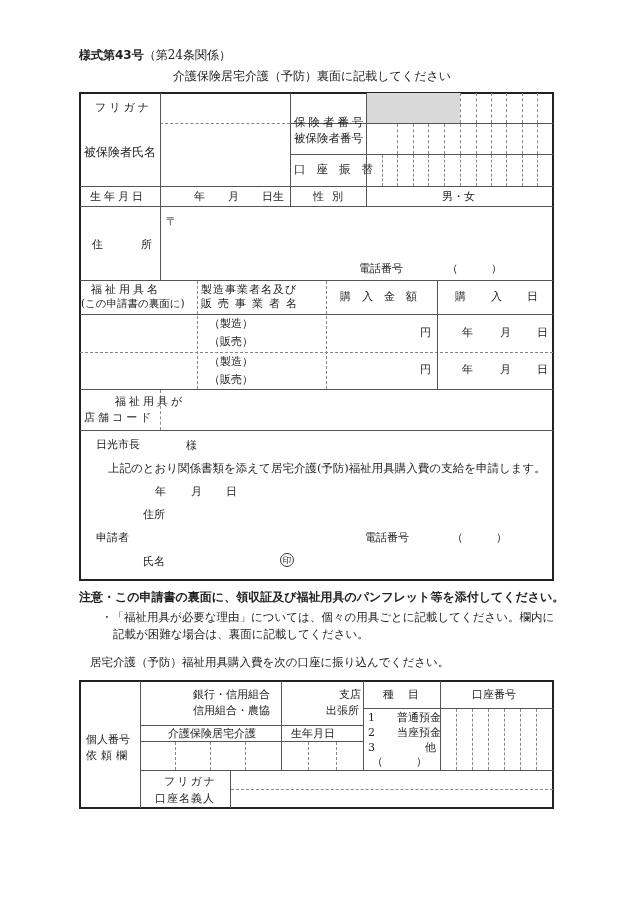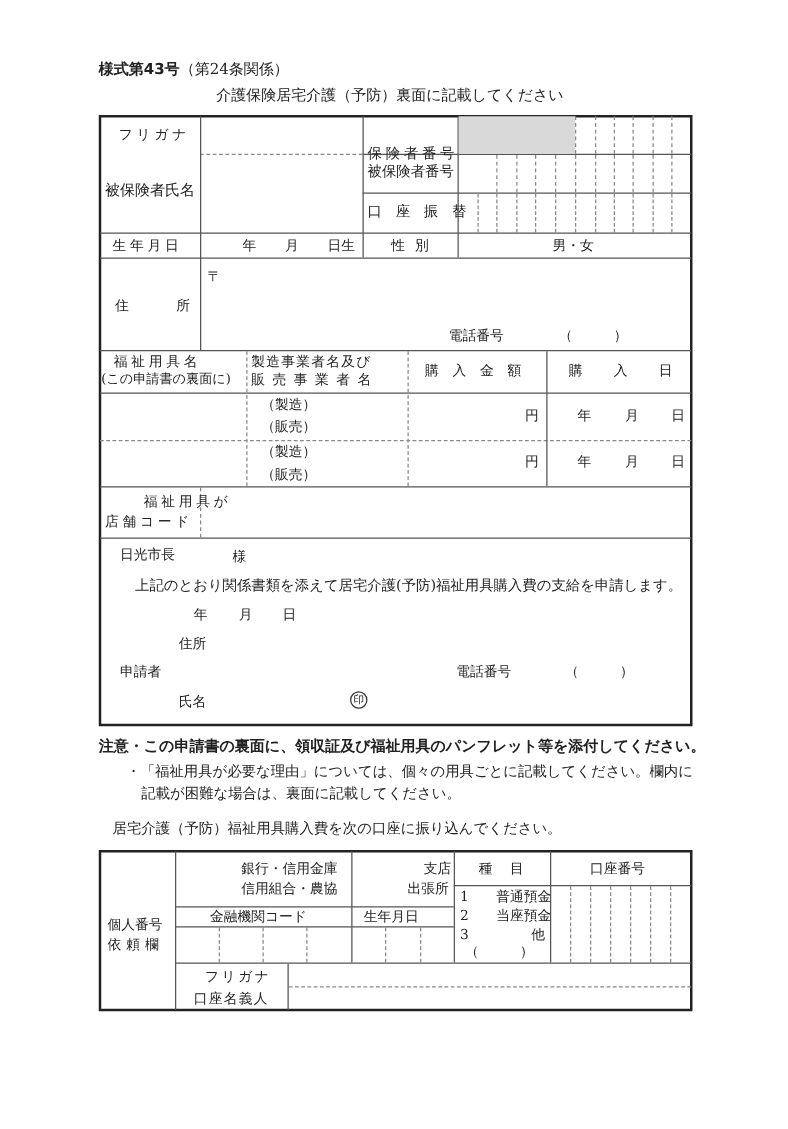--- a/index.html
+++ b/index.html
@@ -136,21 +136,21 @@
 
 <div class="t" style="left:96px;top:440px;font-family:Liberation Mono, monospace;">日光市長</div>
 <div class="t" style="left:186px;top:440px;">様</div>
 <div class="t" style="left:108px;top:463px;font-size:11.5px;">上記のとおり関係書類を添えて居宅介護(予防)福祉用具購入費の支給を申請します。</div>
 <div class="t" style="left:155px;top:486px;">年</div>
 <div class="t" style="left:191px;top:486px;">月</div>
 <div class="t" style="left:226px;top:486px;">日</div>
 <div class="field" style="left:130px;top:482px;width:120px;height:18px;"></div>
 <div class="t" style="left:143px;top:509px;">住所</div>
 <div class="field" style="left:175px;top:505px;width:370px;height:18px;"></div>
-<div class="t" style="left:96px;top:532px;">申請者</div>
+<div class="t" style="left:96px;top:532px;font-family:Liberation Serif, serif;">申請者</div>
 <div class="t" style="left:365px;top:532px;">電話番号</div>
 <div class="t" style="left:452px;top:532px;">（　　　）</div>
 <div class="t" style="left:143px;top:556px;">氏名</div>
 <div class="field" style="left:175px;top:552px;width:100px;height:18px;"></div>
 <div class="abs" style="left:280px;top:553px;width:14px;height:14px;border:1px solid #333;border-radius:50%;box-sizing:border-box;font-size:8.5px;text-align:center;line-height:12px;">印</div>
 
 <div class="t" style="left:79px;top:591px;font-size:12px;font-weight:bold;">注意・この申請書の裏面に、領収証及び福祉用具のパンフレット等を添付してください。</div>
 <div class="t" style="left:101px;top:612px;font-size:11.5px;">・「福祉用具が必要な理由」については、個々の用具ごとに記載してください。欄内に</div>
 <div class="t" style="left:113px;top:629px;font-size:11.5px;">記載が困難な場合は、裏面に記載してください。</div>
 <div class="t" style="left:90px;top:657px;font-size:11.5px;">居宅介護（予防）福祉用具購入費を次の口座に振り込んでください。</div>
@@ -175,29 +175,29 @@
 
 <div class="vd" style="left:456px;top:709px;height:61px;"></div>
 <div class="vd" style="left:472px;top:709px;height:61px;"></div>
 <div class="vd" style="left:488px;top:709px;height:61px;"></div>
 <div class="vd" style="left:504px;top:709px;height:61px;"></div>
 <div class="vd" style="left:520px;top:709px;height:61px;"></div>
 <div class="vd" style="left:536px;top:709px;height:61px;"></div>
 
 <div class="t" style="left:86px;top:734px;">個人番号</div>
 <div class="t" style="left:86px;top:750px;letter-spacing:4px;">依頼欄</div>
-<div class="t" style="left:193px;top:689px;">銀行・信用金庫</div>
+<div class="t" style="left:193px;top:689px;">銀行・信用組合</div>
 <div class="t" style="left:193px;top:705px;">信用組合・農協</div>
 <div class="field" style="left:141px;top:681px;width:50px;height:44px;"></div>
 <div class="t" style="left:339px;top:689px;">支店</div>
 <div class="t" style="left:326px;top:705px;">出張所</div>
 <div class="field" style="left:282px;top:681px;width:42px;height:44px;"></div>
 <div class="t" style="left:383px;top:689px;letter-spacing:14px;">種目</div>
 <div class="t" style="left:472px;top:689px;">口座番号</div>
-<div class="t" style="left:168px;top:728px;">金融機関コード</div>
+<div class="t" style="left:168px;top:728px;">介護保険居宅介護</div>
 <div class="t" style="left:291px;top:728px;">生年月日</div>
 <div class="field" style="left:141px;top:742px;width:140px;height:28px;"></div>
 <div class="field" style="left:282px;top:742px;width:81px;height:28px;"></div>
 
 <div class="t" style="left:368px;top:712px;">1</div>
 <div class="t" style="left:397px;top:712px;">普通預金</div>
 <div class="t" style="left:368px;top:727px;">2</div>
 <div class="t" style="left:397px;top:727px;">当座預金</div>
 <div class="t" style="left:368px;top:742px;">3</div>
 <div class="t" style="left:425px;top:742px;">他</div>

